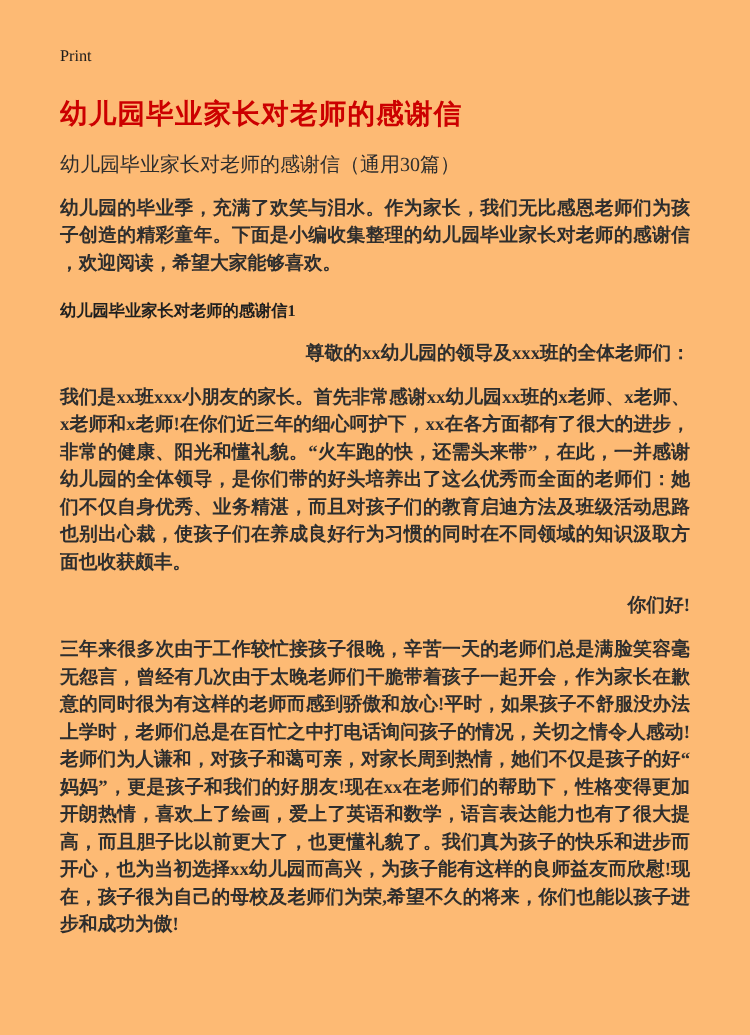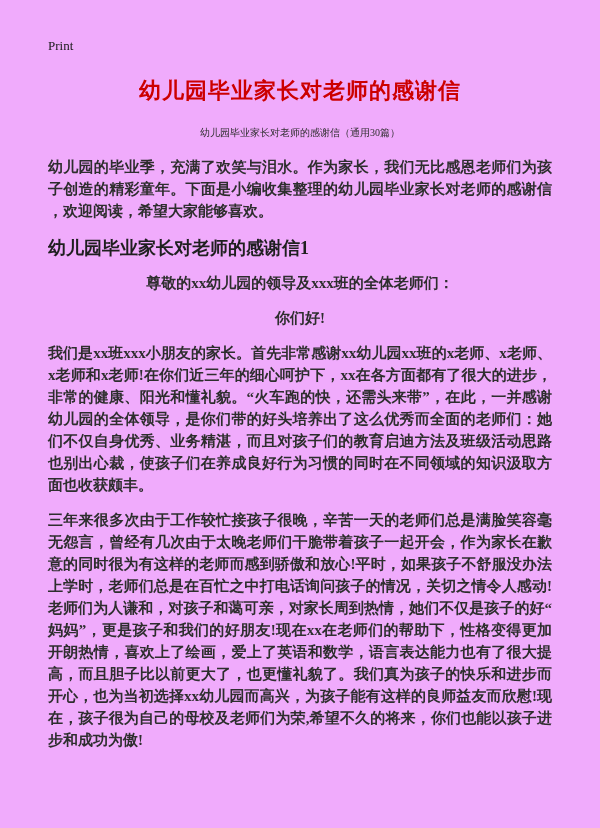--- a/index.html
+++ b/index.html
@@ -10,86 +10,85 @@
   body {
     width: 600px;
     height: 828px;
     overflow: hidden;
   }
   .page {
     box-sizing: border-box;
     width: 600px;
     height: 828px;
     padding: 36px 48px 0 48px;
-    background: #f0abfc;
+    background: #fdba74;
     font-family: "Liberation Serif", "DejaVu Serif", serif;
     color: #2e2e2e;
   }
   .print-link {
     font-size: 13px;
     color: #1a1a1a;
     cursor: pointer;
     display: inline-block;
   }
   .doc-title {
     margin: 24px 0 0 0;
     font-size: 22px;
     line-height: 26px;
     font-weight: bold;
-    text-align: center;
+    text-align: left;
     color: #cc0000;
     letter-spacing: 1px;
   }
   .doc-subtitle {
     margin: 18px 0 0 0;
-    font-size: 10px;
+    font-size: 16px;
     line-height: 21px;
     color: #2e2e2e;
-    text-align: center;
   }
   .para {
     margin: 13px 0 0 0;
     font-size: 15px;
     line-height: 22px;
     color: #2e2e2e;
     text-align: justify;
     word-break: break-all;
     line-break: anywhere;
     font-weight: bold;
   }
   .section-heading {
     margin: 16px 0 0 0;
-    font-size: 18px;
+    font-size: 13px;
     line-height: 21px;
     font-weight: bold;
     color: #1f1f1f;
   }
   .single-line {
-    text-align: center;
+    text-align: right;
   }
 </style>
 </head>
 <body>
 
 <div class="page">
 
   <span class="print-link">Print</span>
 
   <h1 class="doc-title">幼儿园毕业家长对老师的感谢信</h1>
 
   <p class="doc-subtitle">幼儿园毕业家长对老师的感谢信（通用30篇）</p>
 
   <p class="para">幼儿园的毕业季，充满了欢笑与泪水。作为家长，我们无比感恩老师们为孩子创造的精彩童年。下面是小编收集整理的幼儿园毕业家长对老师的感谢信，欢迎阅读，希望大家能够喜欢。</p>
 
   <h2 class="section-heading">幼儿园毕业家长对老师的感谢信1</h2>
 
   <p class="para single-line">尊敬的xx幼儿园的领导及xxx班的全体老师们：</p>
 
+  <p class="para">我们是xx班xxx小朋友的家长。首先非常感谢xx幼儿园xx班的x老师、x老师、x老师和x老师!在你们近三年的细心呵护下，xx在各方面都有了很大的进步，非常的健康、阳光和懂礼貌。“火车跑的快，还需头来带”，在此，一并感谢幼儿园的全体领导，是你们带的好头培养出了这么优秀而全面的老师们：她们不仅自身优秀、业务精湛，而且对孩子们的教育启迪方法及班级活动思路也别出心裁，使孩子们在养成良好行为习惯的同时在不同领域的知识汲取方面也收获颇丰。</p>
+
   <p class="para single-line">你们好!</p>
-
-  <p class="para">我们是xx班xxx小朋友的家长。首先非常感谢xx幼儿园xx班的x老师、x老师、x老师和x老师!在你们近三年的细心呵护下，xx在各方面都有了很大的进步，非常的健康、阳光和懂礼貌。“火车跑的快，还需头来带”，在此，一并感谢幼儿园的全体领导，是你们带的好头培养出了这么优秀而全面的老师们：她们不仅自身优秀、业务精湛，而且对孩子们的教育启迪方法及班级活动思路也别出心裁，使孩子们在养成良好行为习惯的同时在不同领域的知识汲取方面也收获颇丰。</p>
 
 
   <p class="para">三年来很多次由于工作较忙接孩子很晚，辛苦一天的老师们总是满脸笑容毫无怨言，曾经有几次由于太晚老师们干脆带着孩子一起开会，作为家长在歉意的同时很为有这样的老师而感到骄傲和放心!平时，如果孩子不舒服没办法上学时，老师们总是在百忙之中打电话询问孩子的情况，关切之情令人感动!老师们为人谦和，对孩子和蔼可亲，对家长周到热情，她们不仅是孩子的好“妈妈”，更是孩子和我们的好朋友!现在xx在老师们的帮助下，性格变得更加开朗热情，喜欢上了绘画，爱上了英语和数学，语言表达能力也有了很大提高，而且胆子比以前更大了，也更懂礼貌了。我们真为孩子的快乐和进步而开心，也为当初选择xx幼儿园而高兴，为孩子能有这样的良师益友而欣慰!现在，孩子很为自己的母校及老师们为荣,希望不久的将来，你们也能以孩子进步和成功为傲!</p>
 
   
 
 </div>
 
 </body></html>

